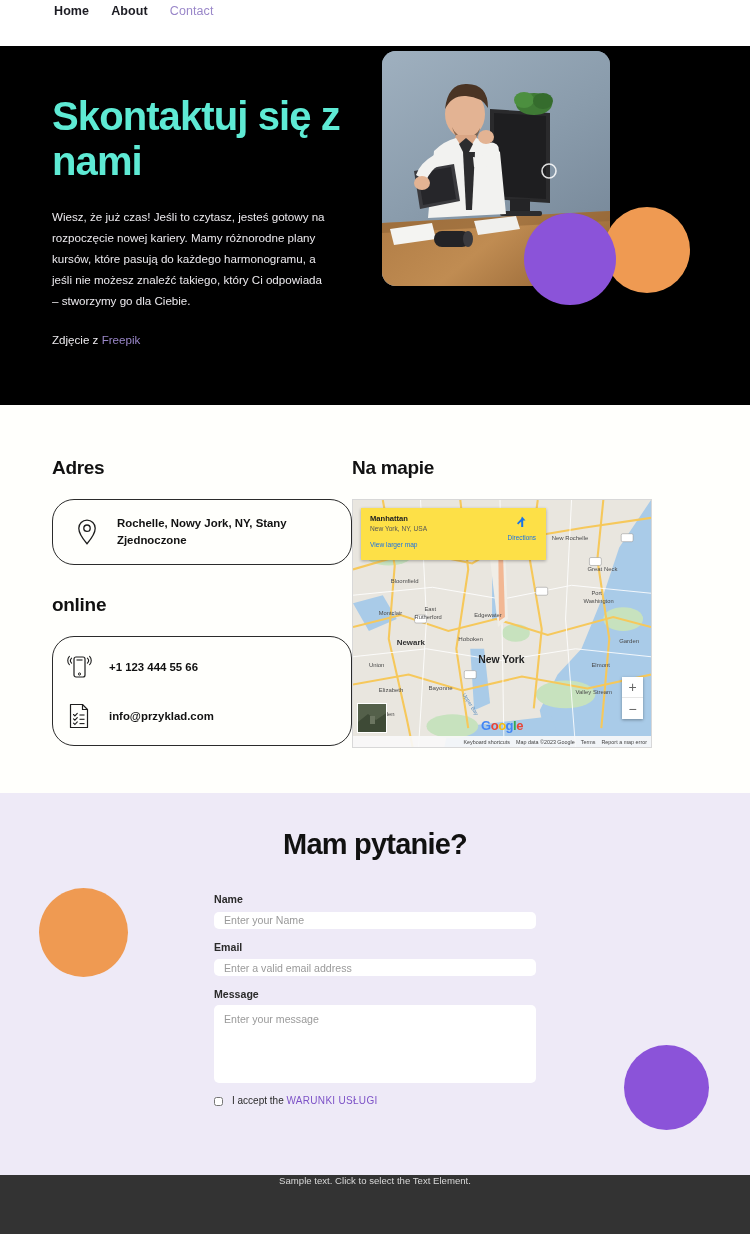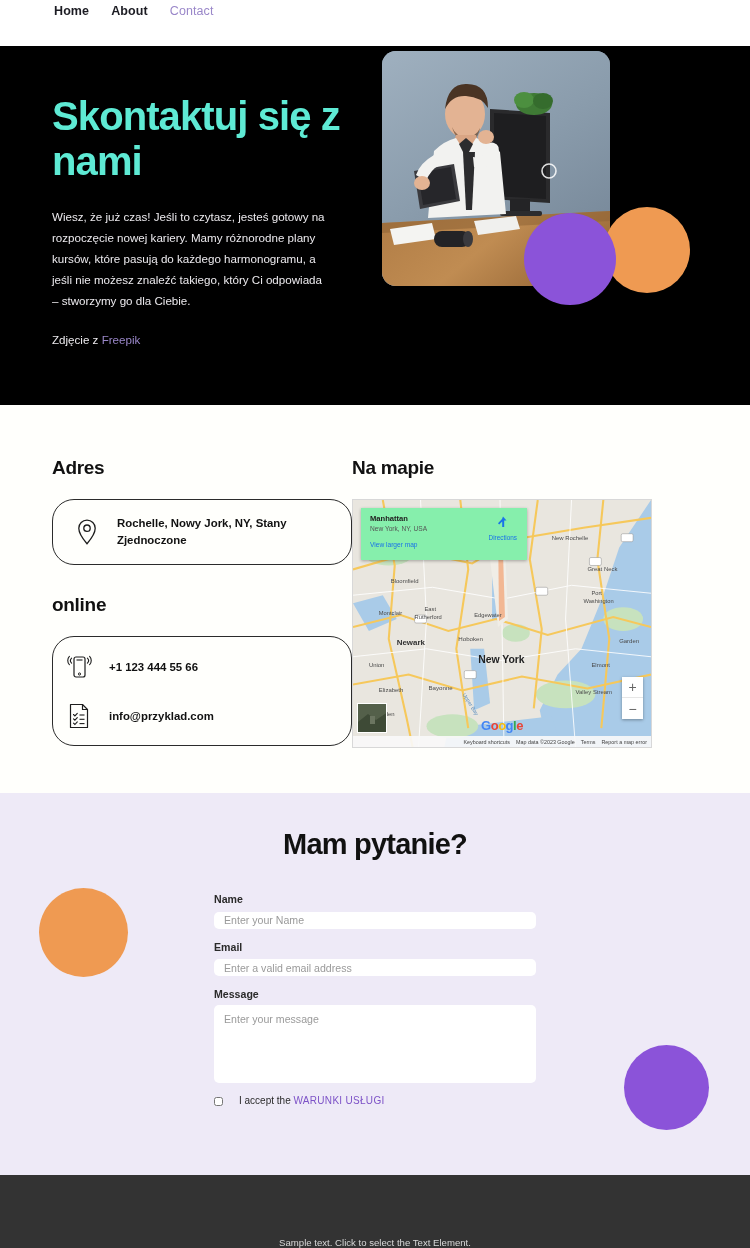--- a/index.html
+++ b/index.html
@@ -90,22 +90,22 @@
     font-size:11.4px; font-weight:700; color:#111; line-height:1.45;
   }
 
   
   .map {
     position:relative; width:300px; height:249px;
     border:1px solid #d8d8d8; overflow:hidden; background:#e8e5de;
   }
   .map svg.base { position:absolute; inset:0; width:100%; height:100%; }
   .map-card {
-    position:absolute; left:8px; top:8px; width:166px; height:52px;
-    background:#86efac; box-shadow:0 1px 3px rgba(0,0,0,.3);
+    position:absolute; left:8px; top:8px; width:185px; height:52px;
+    background:#fde047; box-shadow:0 1px 3px rgba(0,0,0,.3);
     padding:6px 9px; font-family:"Liberation Sans", sans-serif;
   }
   .map-card-title { font-size:7.6px; font-weight:700; color:#222; }
   .map-card-sub { font-size:6.6px; color:#555; margin-top:2px; }
   .map-card-link { font-size:6.6px; color:#1a73e8; margin-top:9px; cursor:pointer; }
   .map-dir {
     position:absolute; right:10px; top:7px; text-align:center; cursor:pointer;
   }
   .map-dir-label { font-size:6.4px; color:#1a73e8; margin-top:1px; }
   .map-zoom {
@@ -149,39 +149,39 @@
   }
   .f-input, .f-area {
     width:100%; background:#fff; border:none; border-radius:5px;
     padding:8px 10px; font-size:10.6px; color:#333;
     font-family:"Liberation Sans", sans-serif; outline:none;
   }
   .f-input { height:17px; margin-bottom:12px; }
   .f-area { height:78px; resize:none; margin-bottom:8px; }
   .f-input::placeholder, .f-area::placeholder { color:#9a9a9a; }
 
-  .f-check { display:flex; align-items:flex-end; gap:16px; margin-bottom:19px; }
+  .f-check { display:flex; align-items:flex-end; gap:9px; margin-bottom:19px; }
   .f-check input { width:9px; height:9px; margin:0; cursor:pointer; }
   .f-check-label { font-size:10px; color:#2a2a2a; }
   .f-check-label a { color:#7d52c7; letter-spacing:.3px; cursor:pointer; text-decoration:none; }
 
   .f-submit {
     width:100%; height:25px; background:#8B53D9; border:none;
     border-radius:5px; color:#fff; font-size:10.4px; font-weight:700;
     letter-spacing:1px; cursor:pointer;
     font-family:"Liberation Sans", sans-serif;
   }
 
   .circ-orange-form { left:39px; top:95px; width:89px; height:89px; background:#EF9A52; z-index:1; }
   .circ-purple-form { left:624px; top:252px; width:85px; height:85px; background:#8B53D9; z-index:1; }
 
   
   .footer {
-    background:#333333; height:73px;
-    display:flex; align-items:flex-end; justify-content:center;
+    background:#333333; height:59px;
+    display:flex; align-items:flex-start; justify-content:center;
   }
   .footer-text { font-size:9.6px; color:#d8d8d8; }
 </style>
 </head>
 <body>
 
 <div class="page">
 
   <nav class="nav">
     <a class="nav-link">Home</a>

